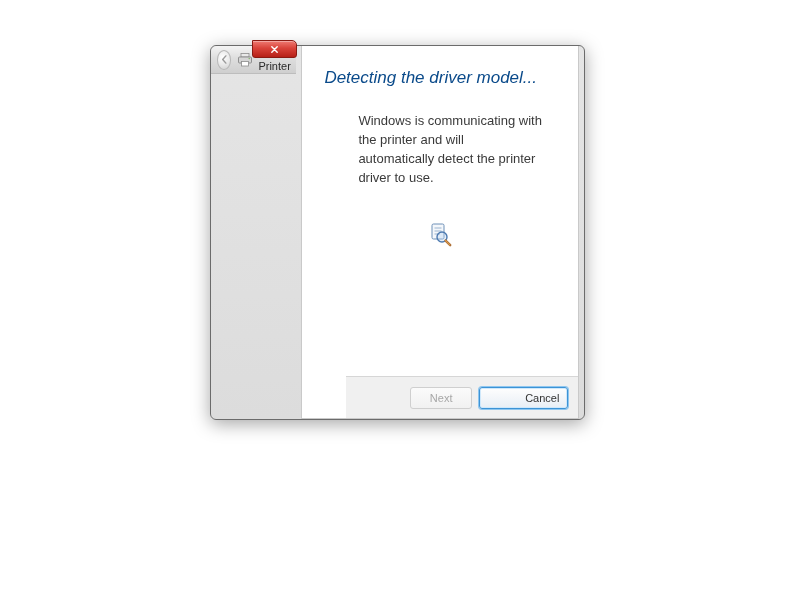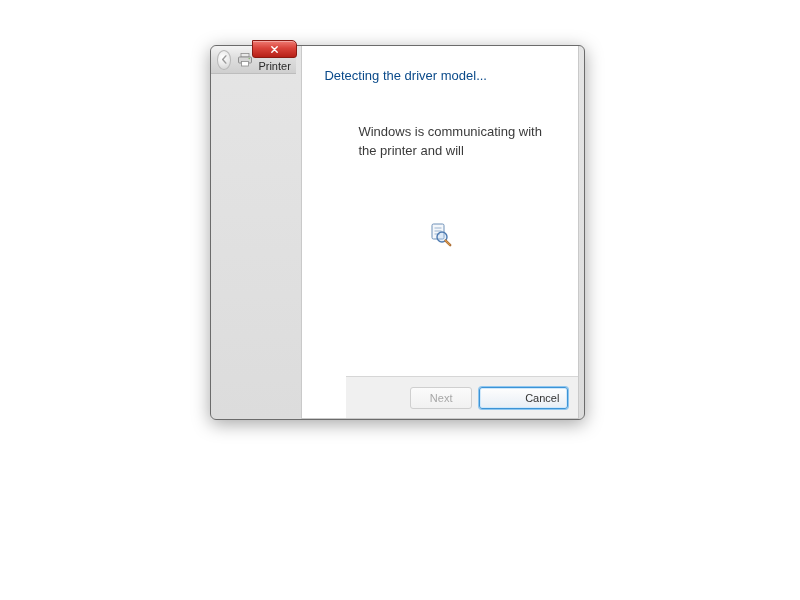--- a/index.html
+++ b/index.html
@@ -88,24 +88,25 @@
     display: flex;
     flex-direction: column;
   }
   .content {
     flex: 1;
     padding: 20px 20px 0 20px;
     position: relative;
   }
   .heading {
     color: #0a4a8a;
-    font-size: 13px;
-    margin-bottom: 40px;
+    font-size: 17px;
+    margin-bottom: 24px;
     margin-top: 2px;
     padding-left: 2px;
+    font-style: italic;
   }
   .bodytext {
     font-size: 13px;
     color: #3a3a3a;
     line-height: 1.45;
     width: 200px;
     margin-left: 36px;
   }
   .search-icon-wrap {
     position: absolute;
@@ -179,20 +180,21 @@
         <path d="M2 2 L8 8 M8 2 L2 8" stroke="#ffffff" stroke-width="1.6" stroke-linecap="round"></path>
       </svg>
     </div>
   </div>
 
   <div class="client">
     <div class="content">
       <div class="heading">Detecting the driver model...</div>
       <div class="bodytext">
         <span>Windows is communicating with the printer and will</span><br>
+        <span>automatically detect the printer driver to use.</span>
       </div>
       <div class="search-icon-wrap">
         <svg width="26" height="26" viewBox="0 0 26 26">
           <rect x="5" y="2" width="12" height="15" rx="1.5" fill="#f4f7fb" stroke="#6d90b7" stroke-width="1"></rect>
           <line x1="7.5" y1="6" x2="14.5" y2="6" stroke="#9bb4cf" stroke-width="1"></line>
           <line x1="7.5" y1="9" x2="14.5" y2="9" stroke="#9bb4cf" stroke-width="1"></line>
           <line x1="7.5" y1="12" x2="13" y2="12" stroke="#9bb4cf" stroke-width="1"></line>
           <circle cx="15" cy="15" r="5" fill="rgba(180,210,240,0.35)" stroke="#4d7ab0" stroke-width="1.4"></circle>
           <line x1="18.6" y1="18.6" x2="23.2" y2="23.2" stroke="#a86a32" stroke-width="2.4" stroke-linecap="round"></line>
           <line x1="18.4" y1="18.4" x2="22.8" y2="22.8" stroke="#d9994f" stroke-width="1.2" stroke-linecap="round"></line>

